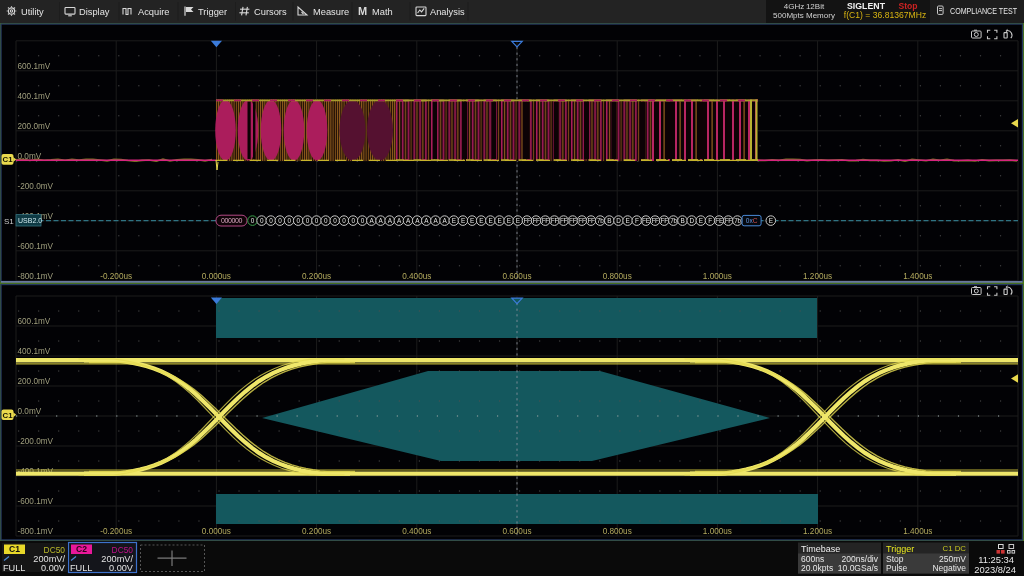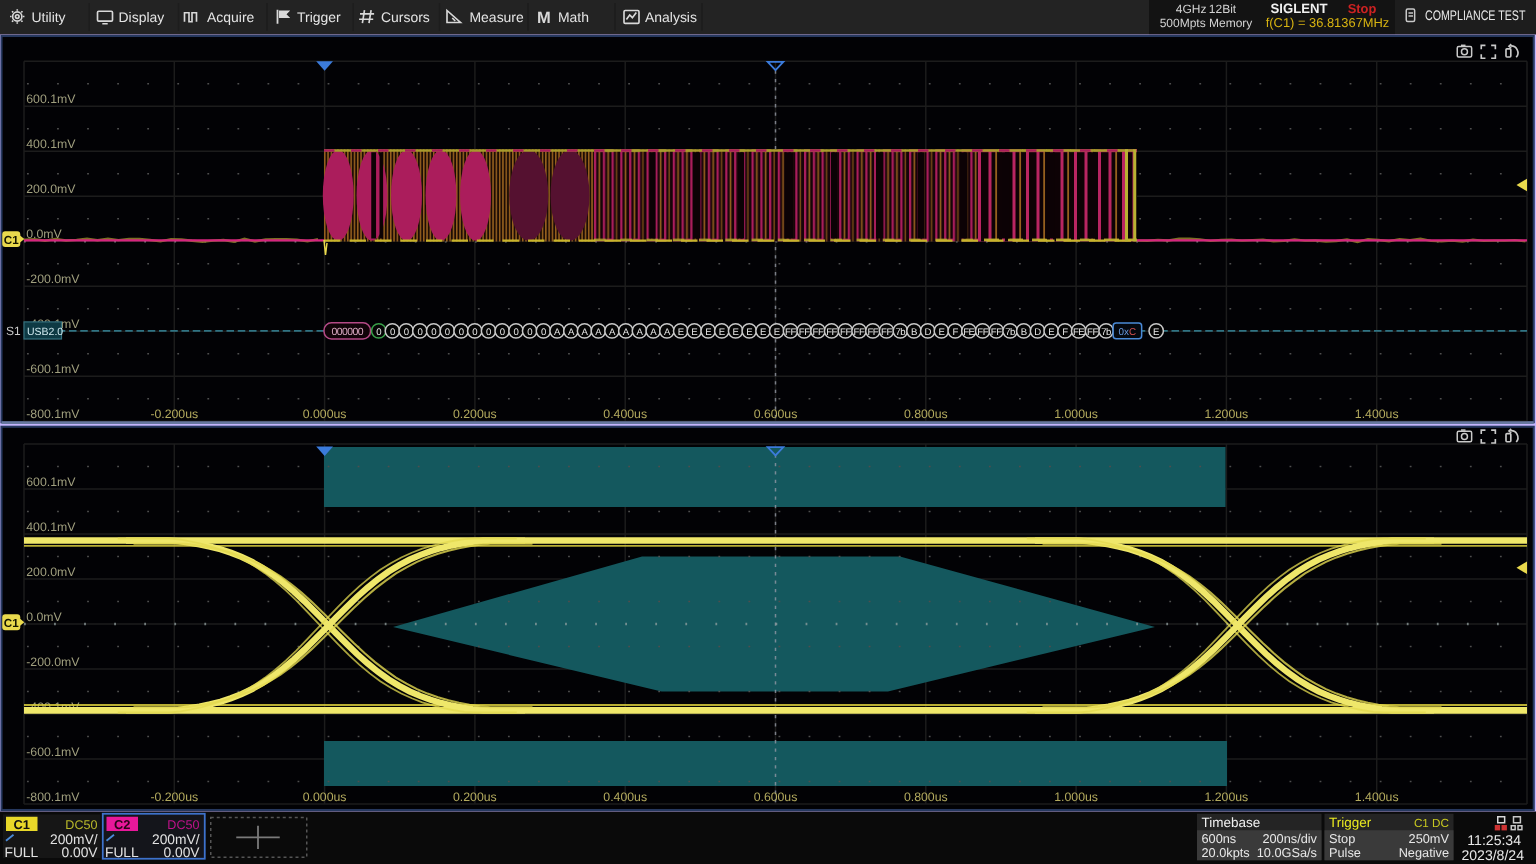--- a/index.html
+++ b/index.html
@@ -1,12 +1,12 @@
 <!DOCTYPE html>
-<html><head><meta charset="utf-8"><style>html,body{margin:0;padding:0;background:#000;}*{box-sizing:border-box;font-family:"Liberation Sans",sans-serif;}#scr{position:relative;width:1024px;height:576px;background:#c4b5fd;overflow:hidden;}.abs{position:absolute;white-space:nowrap;}</style></head><body>
+<html><head><meta charset="utf-8"><style>html,body{margin:0;padding:0;background:#000;}*{box-sizing:border-box;font-family:"Liberation Sans",sans-serif;}#scr{position:relative;width:1024px;height:576px;background:#4d7c0f;overflow:hidden;}.abs{position:absolute;white-space:nowrap;}</style></head><body>
 <div id="scr">
     <div class="abs" style="left:0;top:0;width:766px;height:22.5px;background:#232323;"></div>
     <div class="abs" style="left:766px;top:0;width:164px;height:22.5px;background:#131313;"></div>
     <div class="abs" style="left:930px;top:0;width:94px;height:22.5px;background:#1d1d1d;"></div>
     <svg class="abs" style="left:0;top:0" width="1024" height="23" viewBox="0 0 1024 23">
       <line x1="59.5" y1="2" x2="59.5" y2="20.5" stroke="#1d1d1d" stroke-width="1"></line>
       <line x1="119" y1="2" x2="119" y2="20.5" stroke="#1d1d1d" stroke-width="1"></line>
       <line x1="178" y1="2" x2="178" y2="20.5" stroke="#1d1d1d" stroke-width="1"></line>
       <line x1="235.5" y1="2" x2="235.5" y2="20.5" stroke="#1d1d1d" stroke-width="1"></line>
       <line x1="293" y1="2" x2="293" y2="20.5" stroke="#1d1d1d" stroke-width="1"></line>

